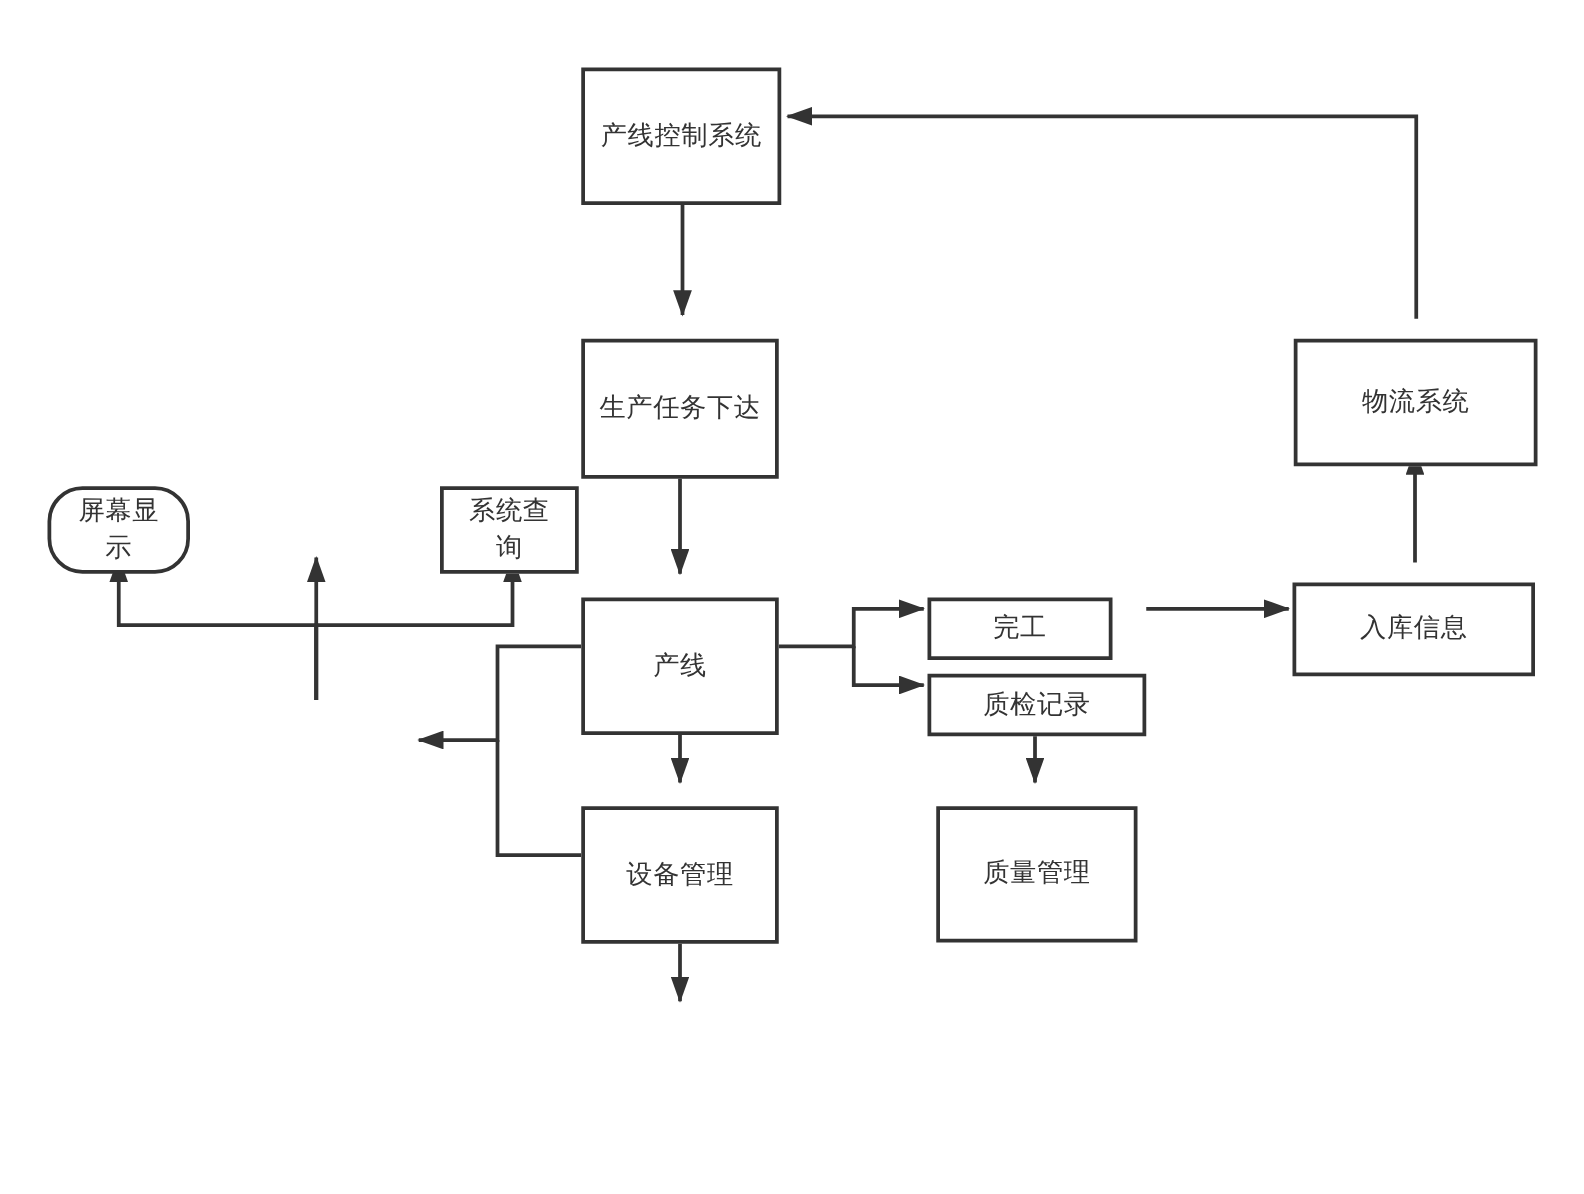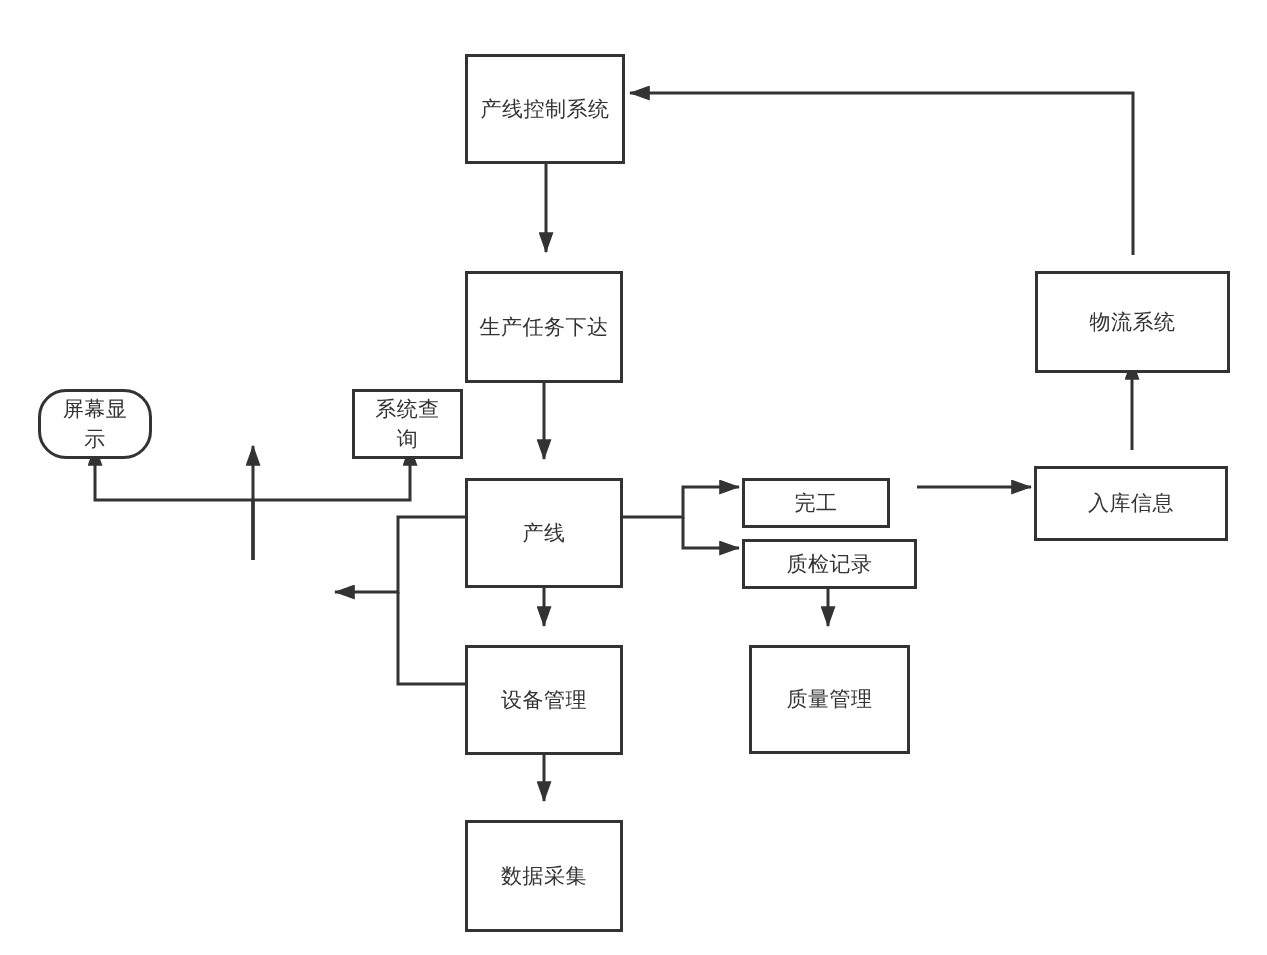--- a/index.html
+++ b/index.html
@@ -95,23 +95,20 @@
 
   <div class="node" style="left:465px;top:462px;width:158px;height:110px;">
     <span class="label">产线</span>
   </div>
 
 
   <div class="node" style="left:465px;top:629px;width:158px;height:110px;">
     <span class="label">设备管理</span>
   </div>
 
-  <div class="node" style="left:465px;top:804px;width:158px;height:112px;">
-    <span class="label">数据采集</span>
-  </div>
 
   <div class="node" style="left:742px;top:462px;width:148px;height:50px;">
     <span class="label">完工</span>
   </div>
 
   <div class="node" style="left:742px;top:523px;width:175px;height:50px;">
     <span class="label">质检记录</span>
   </div>
 
   <div class="node" style="left:749px;top:629px;width:161px;height:109px;">

